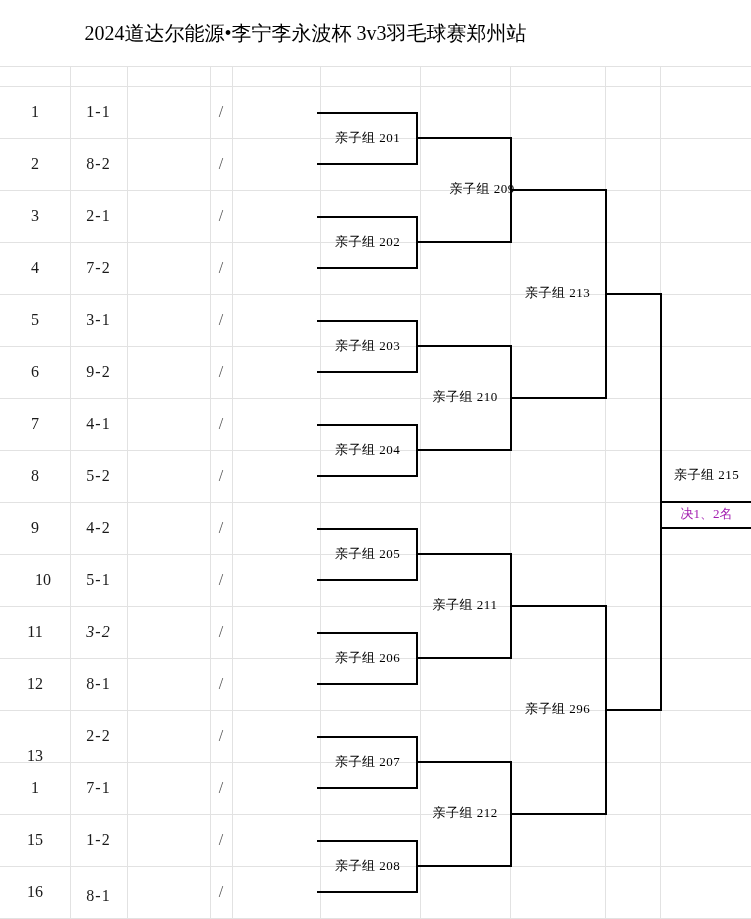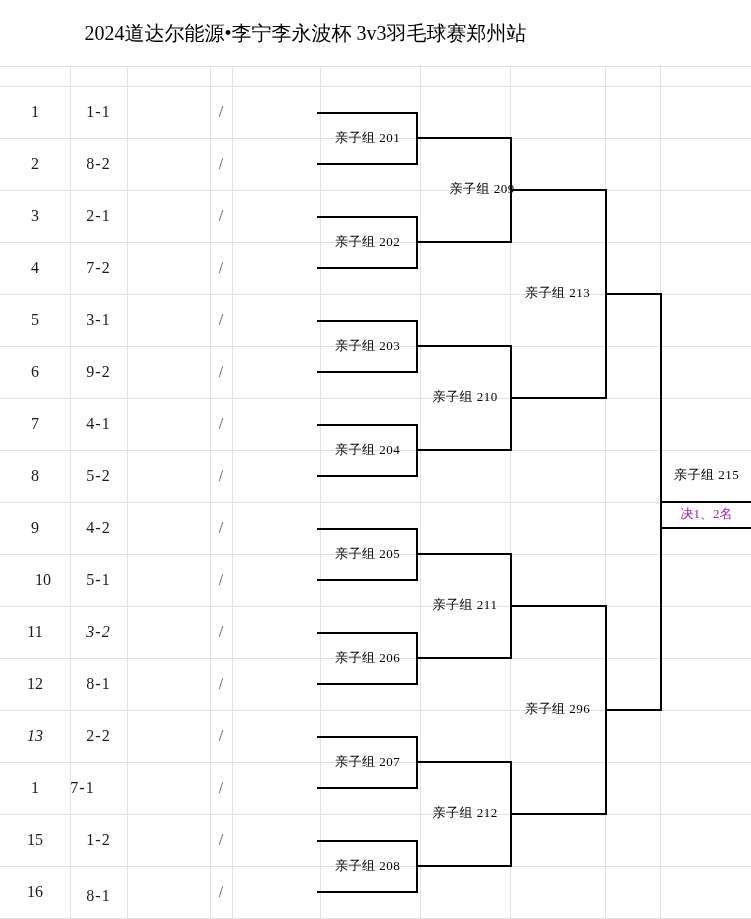--- a/index.html
+++ b/index.html
@@ -133,25 +133,25 @@
       <div class="cell cell-slash" style="left: 210px; top: 502px; width: 22px; height: 52px;">/</div>
       <div class="cell cell-idx" style="left: 8px; top: 554px; width: 70px; height: 52px;">10</div>
       <div class="cell cell-seed" style="left: 70px; top: 554px; width: 57px; height: 52px;">5-1</div>
       <div class="cell cell-slash" style="left: 210px; top: 554px; width: 22px; height: 52px;">/</div>
       <div class="cell cell-idx" style="left: 0px; top: 606px; width: 70px; height: 52px;">11</div>
       <div class="cell cell-seed" style="left: 70px; top: 606px; width: 57px; height: 52px; font-style: italic;">3-2</div>
       <div class="cell cell-slash" style="left: 210px; top: 606px; width: 22px; height: 52px;">/</div>
       <div class="cell cell-idx" style="left: 0px; top: 658px; width: 70px; height: 52px;">12</div>
       <div class="cell cell-seed" style="left: 70px; top: 658px; width: 57px; height: 52px;">8-1</div>
       <div class="cell cell-slash" style="left: 210px; top: 658px; width: 22px; height: 52px;">/</div>
-      <div class="cell cell-idx" style="left: 0px; top: 710px; width: 70px; height: 52px; font-style: italic;">13</div>
+      <div class="cell cell-idx" style="left: 0px; top: 730px; width: 70px; height: 52px;">13</div>
       <div class="cell cell-seed" style="left: 70px; top: 710px; width: 57px; height: 52px;">2-2</div>
       <div class="cell cell-slash" style="left: 210px; top: 710px; width: 22px; height: 52px;">/</div>
       <div class="cell cell-idx" style="left: 0px; top: 762px; width: 70px; height: 52px;">1</div>
-      <div class="cell cell-seed" style="left: 54px; top: 762px; width: 57px; height: 52px;">7-1</div>
+      <div class="cell cell-seed" style="left: 70px; top: 762px; width: 57px; height: 52px;">7-1</div>
       <div class="cell cell-slash" style="left: 210px; top: 762px; width: 22px; height: 52px;">/</div>
       <div class="cell cell-idx" style="left: 0px; top: 814px; width: 70px; height: 52px;">15</div>
       <div class="cell cell-seed" style="left: 70px; top: 814px; width: 57px; height: 52px;">1-2</div>
       <div class="cell cell-slash" style="left: 210px; top: 814px; width: 22px; height: 52px;">/</div>
       <div class="cell cell-idx" style="left: 0px; top: 866px; width: 70px; height: 52px;">16</div>
       <div class="cell cell-seed" style="left: 70px; top: 866px; width: 57px; height: 60px;">8-1</div>
       <div class="cell cell-slash" style="left: 210px; top: 866px; width: 22px; height: 52px;">/</div>
     </div>
 
   <div id="bracket-layer">

